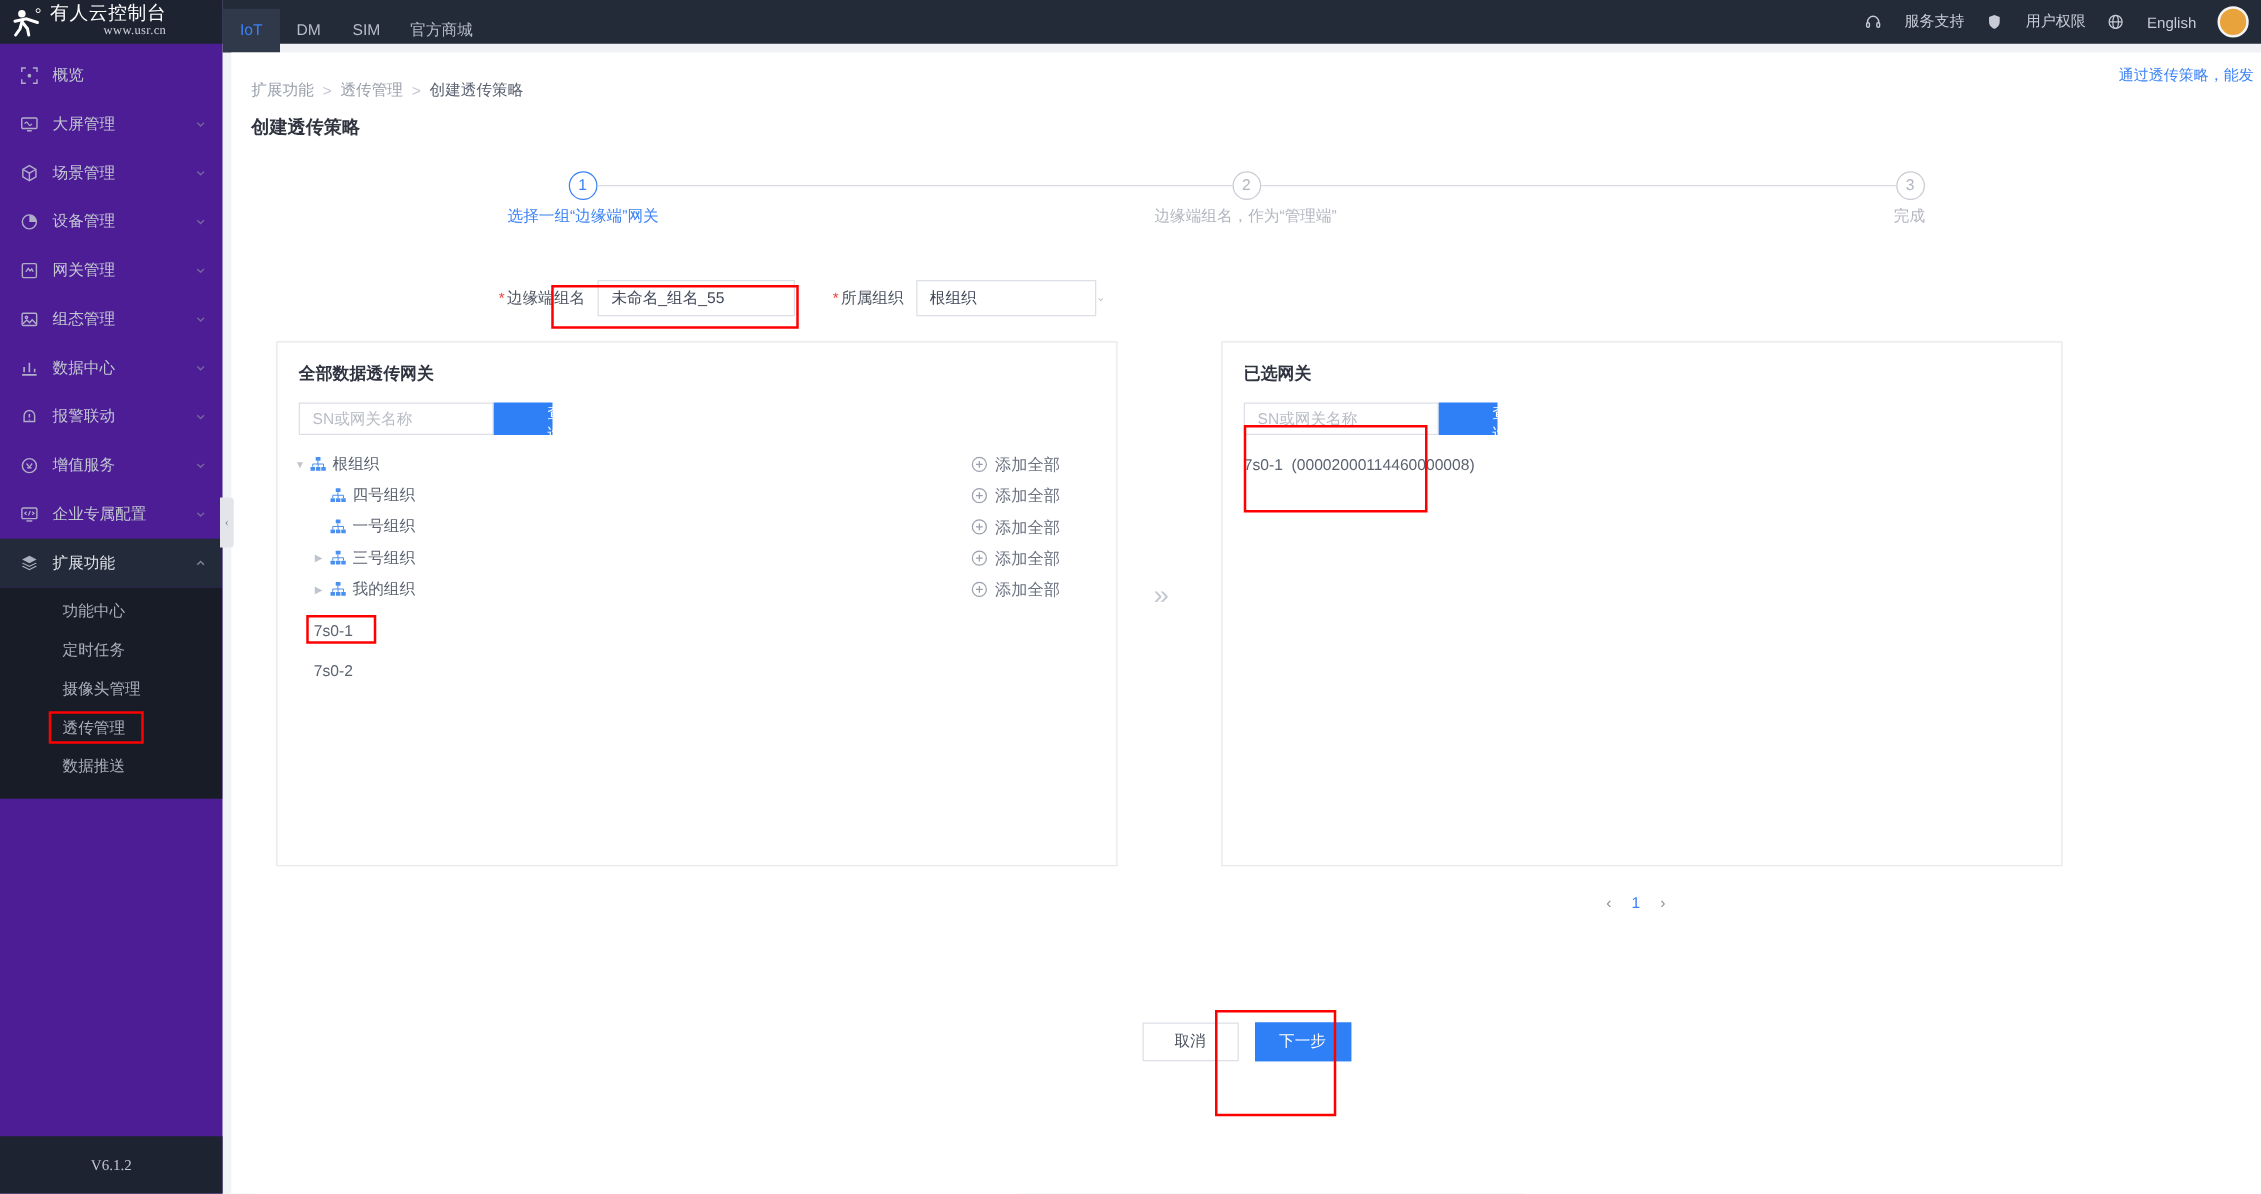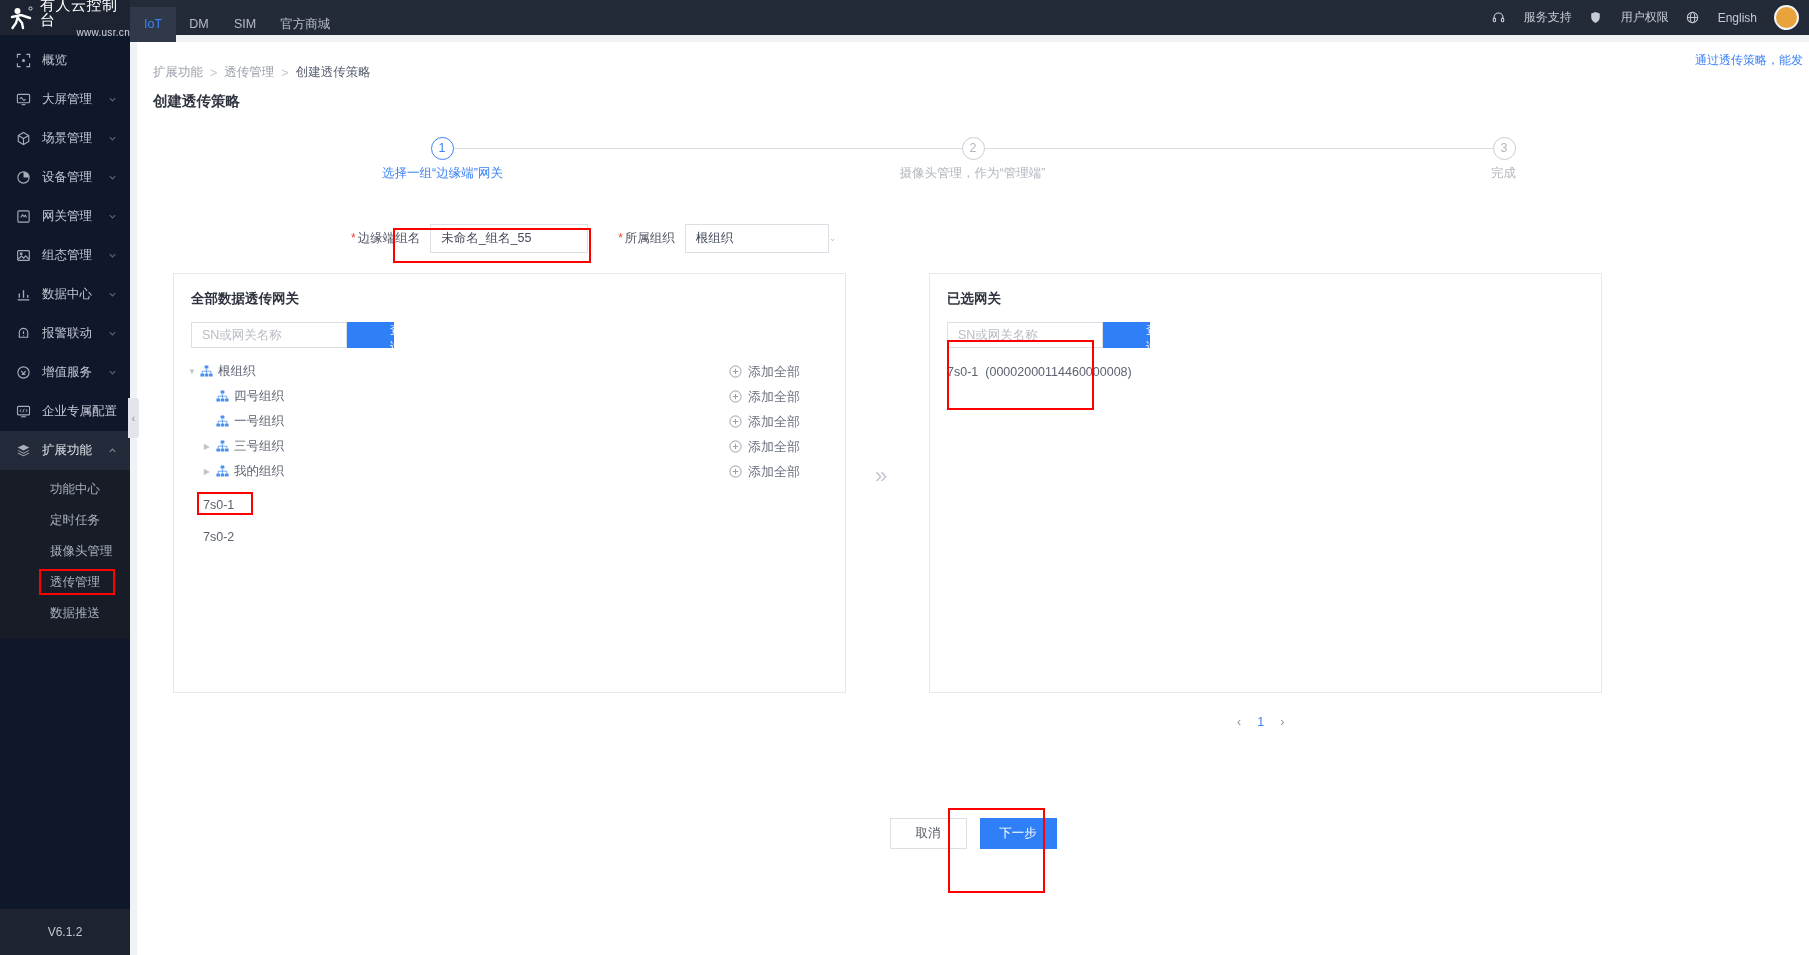--- a/index.html
+++ b/index.html
@@ -6,22 +6,22 @@
   * { box-sizing: border-box; margin: 0; padding: 0; }
   html, body {
     width: 1809px; height: 955px;
     font-family: "Liberation Sans", "DejaVu Sans", sans-serif;
     background: #f0f2f5; overflow: hidden;
   }
   .app { position: relative; width: 1809px; height: 955px; display: flex; }
 
   
   .sidebar {
-    width: 130px; height: 955px; background: #0f172a;
-    display: flex; flex-direction: column; flex: none; position: relative;
+    width: 178px; height: 955px; background: #4c1d95;
+    display: flex; flex-direction: column; flex: none; position: relative; font-family: Liberation Serif, serif;
   }
   .brand {
     height: 35px; display: flex; align-items: center; padding-left: 8px; gap: 6px;
     background: #1d2330;
   }
   .brand-logo {
     width: 26px; height: 26px; flex: none; position: relative;
   }
   .brand-logo svg { width: 26px; height: 26px; display: block; }
   .brand-text { display: flex; flex-direction: column; line-height: 1.05; }
@@ -510,21 +510,21 @@
         <div class="stepper">
           <div class="step-row">
             <div class="circle active">1</div>
             <div class="bar"></div>
             <div class="circle">2</div>
             <div class="bar"></div>
             <div class="circle">3</div>
           </div>
           <div class="step-labels">
             <div class="step-label active" style="left:12px;">选择一组“边缘端”网关</div>
-            <div class="step-label" style="left:542px;">摄像头管理，作为“管理端”</div>
+            <div class="step-label" style="left:542px;">边缘端组名，作为“管理端”</div>
             <div class="step-label" style="left:1073px;">完成</div>
           </div>
         </div>
 
         <div class="form-row">
           <div style="width:198px;"></div>
           <span class="f-label">
             <span class="req">*</span>
             <span>边缘端组名</span>
           </span>

